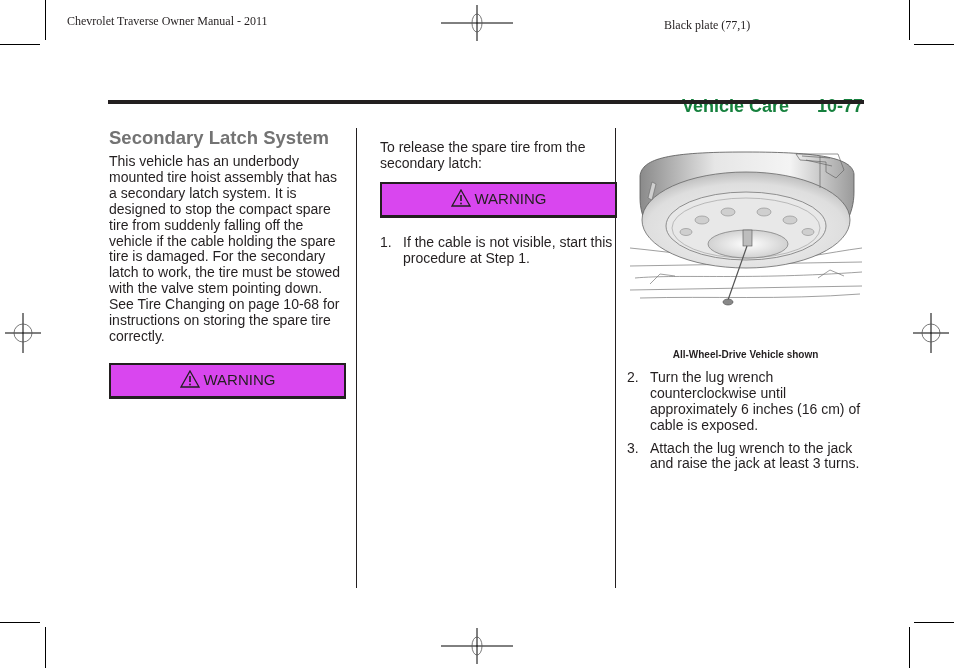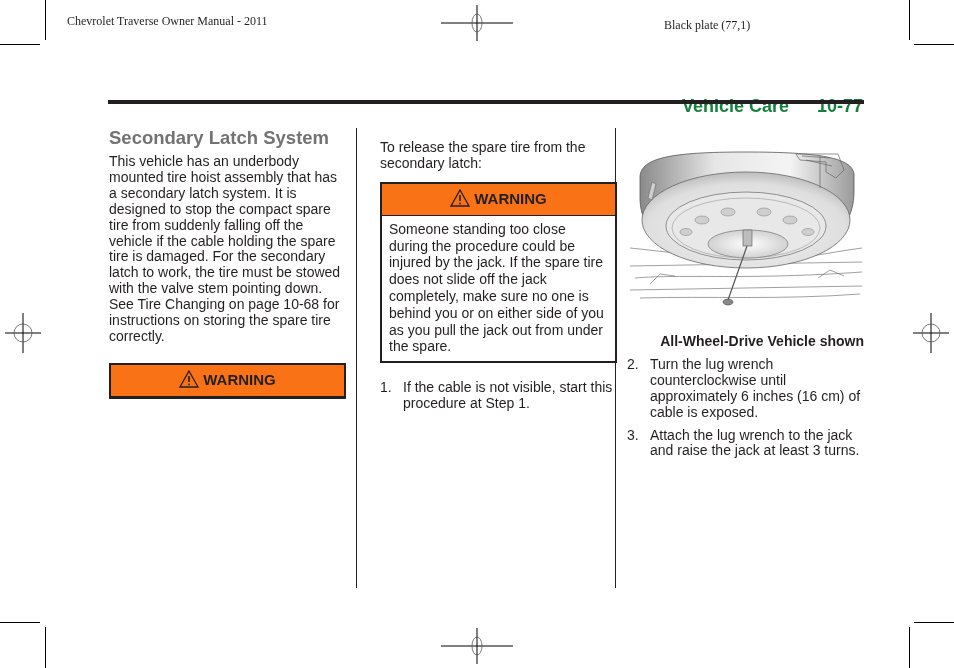--- a/index.html
+++ b/index.html
@@ -22,31 +22,31 @@
     .col1 { left:109px; top:128px; width:237px; }
     .col2 { left:380px; top:128px; width:237px;margin-top:12px; }
     .col3 { left:627px; top:128px; width:237px; }
     .col-div { position:absolute; width:1px; background:#231f20; top:128px; height:460px; }
 
     h2 { font-size:18.5px; font-weight:bold; margin:0 0 6px 0; line-height:20px; color:#737373; }
     p { margin:0; }
     .it { }
 
     .warn { border:2px solid #231f20; margin-top:0; }
-    .warn-head { background:#f97316; border-bottom:1.5px solid #231f20; height:31px; display:flex; align-items:center; justify-content:center;
-                 font-weight:bold; font-size:15px; }
+    .warn-head { background:#d946ef; border-bottom:1.5px solid #231f20; height:31px; display:flex; align-items:center; justify-content:center;
+                 font-weight:normal; font-size:15px; }
     .warn-head svg { width:20px; height:18px; margin-right:4px; }
     .warn-body { padding:5px 7px 6px 7px; font-size:14px; line-height:16.8px; }
 
     .step { display:flex; margin:0; }
     .step .num { width:23px; flex:none; }
     .step .txt { flex:1; }
 
     .figure { width:232px; height:170px; position:relative; margin-left:3px; }
-    .caption { text-align:right; font-weight:bold; font-size:14px; margin-top:16px; }
+    .caption { text-align:center; font-weight:bold; font-size:10px; margin-top:29px; }
   </style>
 </head>
 <body>
 
 <div class="vline" style="left:45px; top:0; height:40px;"></div>
 <div class="hline" style="left:0; top:44px; width:40px;"></div>
 <div class="vline" style="left:909px; top:0; height:40px;"></div>
 <div class="hline" style="left:914px; top:44px; width:40px;"></div>
 <div class="vline" style="left:45px; top:627px; height:41px;"></div>
 <div class="hline" style="left:0; top:622px; width:40px;"></div>
@@ -114,21 +114,20 @@
 
   <div class="warn" style="margin-top:10px;">
     <div class="warn-head">
       <span><svg viewBox="0 0 20 18">
             <path d="M10 1 L19 17 L1 17 Z" fill="none" stroke="#231f20" stroke-width="1.3"></path>
             <line x1="10" y1="6" x2="10" y2="12" stroke="#231f20" stroke-width="1.6"></line>
             <circle cx="10" cy="14.5" r="0.9" fill="#231f20"></circle>
           </svg></span>
       <span>WARNING</span>
     </div>
-    <div class="warn-body">Someone standing too close during the procedure could be injured by the jack. If the spare tire does not slide off the jack completely, make sure no one is behind you or on either side of you as you pull the jack out from under the spare.</div>
   </div>
 
   <div class="step" style="margin-top:17px;">
     <span class="num">1.</span>
     <span class="txt">If the cable is not visible, start this procedure at Step 1.</span>
   </div>
 </div>
 
 <div class="col col3">
   <div class="figure" style="margin-top:20px;">

